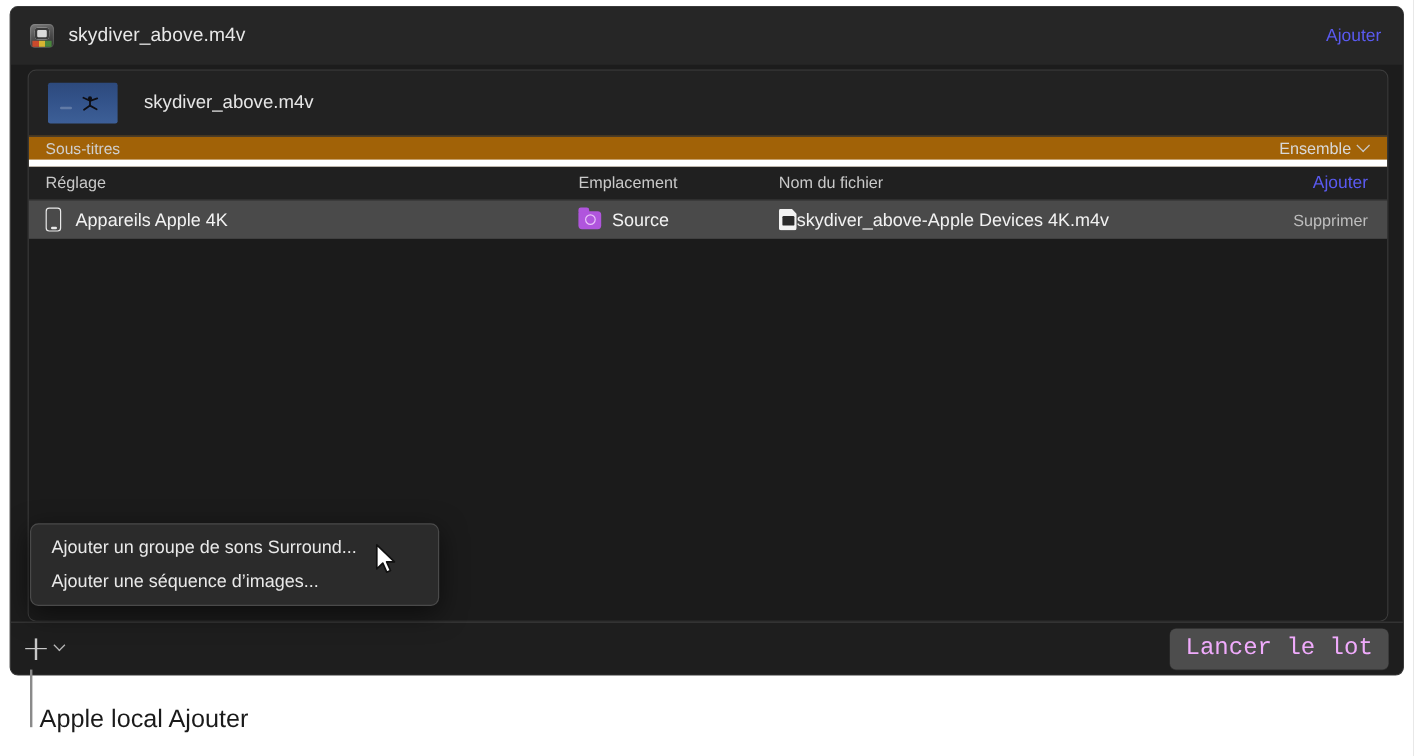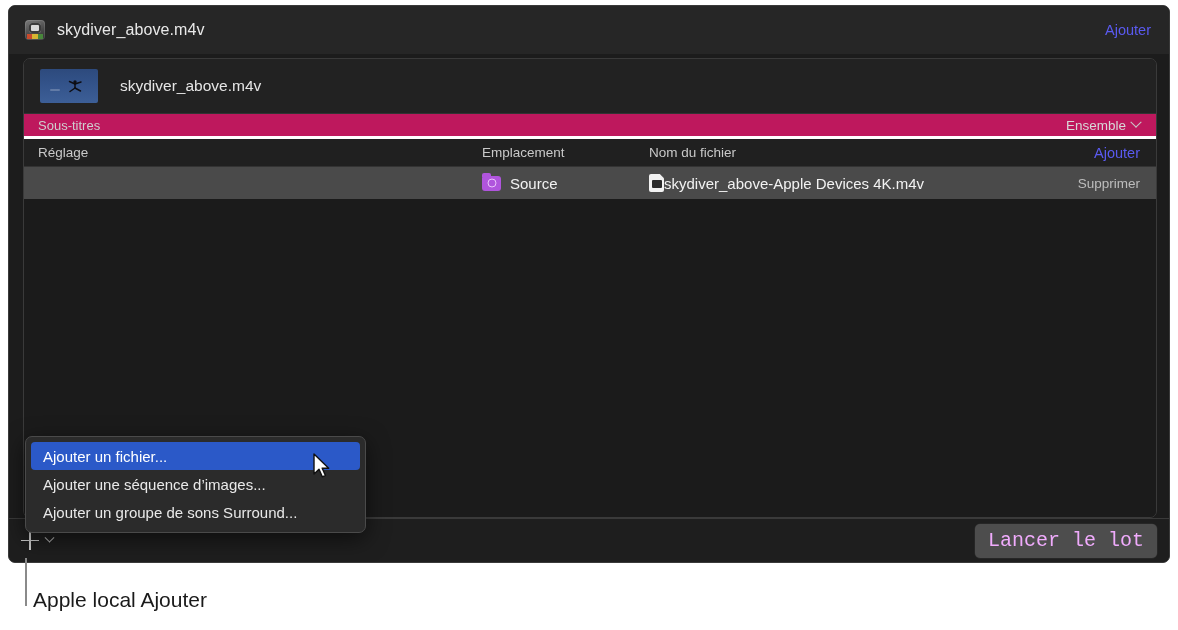--- a/index.html
+++ b/index.html
@@ -126,23 +126,23 @@
   }
   .source-name {
     color: #e6e6e6;
     font-size: 15.5px;
     margin-left: 22px;
   }
 
   
   .subtitle-strip {
     height: 26px;
-    background: #be185d;
+    background: #a16207;
     border-top: 1px solid #333;
-    border-bottom: 3px solid #ffffff;
+    border-bottom: 6px solid #ffffff;
     display: flex;
     align-items: center;
     padding: 0 16px 0 14px;
     color: #cfcfcf;
     font-size: 13px;
   }
   .subtitle-strip .spacer { flex:1 1 auto; }
   .ensemble {
     color: #d8d8d8;
     font-size: 13.5px;
@@ -415,20 +415,24 @@
       </div>
 
       <div class="col-head">
         <span class="c-setting">Réglage</span>
         <span class="c-location">Emplacement</span>
         <span class="c-filename">Nom du fichier</span>
         <span class="c-add link-blue">Ajouter</span>
       </div>
 
       <div class="out-row">
+        <span class="o-setting">
+          <i class="icon-phone"></i>
+          <span>Appareils Apple 4K</span>
+        </span>
         <span class="o-location">
           <i class="icon-folder"></i>
           <span>Source</span>
         </span>
         <span class="o-filename">
           <i class="icon-doc"></i>
           <span>skydiver_above-Apple Devices 4K.m4v</span>
         </span>
         <span class="o-delete">Supprimer</span>
       </div>
@@ -439,23 +443,22 @@
     <div class="toolbar">
       <span class="plus-menu">
         <i class="plus-glyph"></i>
         <i class="small-chev"></i>
       </span>
       <span class="spacer"></span>
       <button class="btn-run">Lancer le lot</button>
     </div>
 
     <div class="popup">
-      <div class="popup-item selected">Ajouter un fichier...</div>
+      <div class="popup-item">Ajouter un groupe de sons Surround...</div>
       <div class="popup-item">Ajouter une séquence d’images...</div>
-      <div class="popup-item">Ajouter un groupe de sons Surround...</div>
     </div>
 
     <svg class="cursor" viewBox="0 0 20 28">
       <path d="M2 1 L2 21 L7 16.3 L10.3 23.8 L13.4 22.4 L10.2 15.2 L16.7 15.2 Z" fill="#ffffff" stroke="#111111" stroke-width="1.4" stroke-linejoin="round"></path>
     </svg>
 
   </div>
 
   <div class="callout-line"></div>
   <div class="callout-label">Apple local Ajouter</div>

